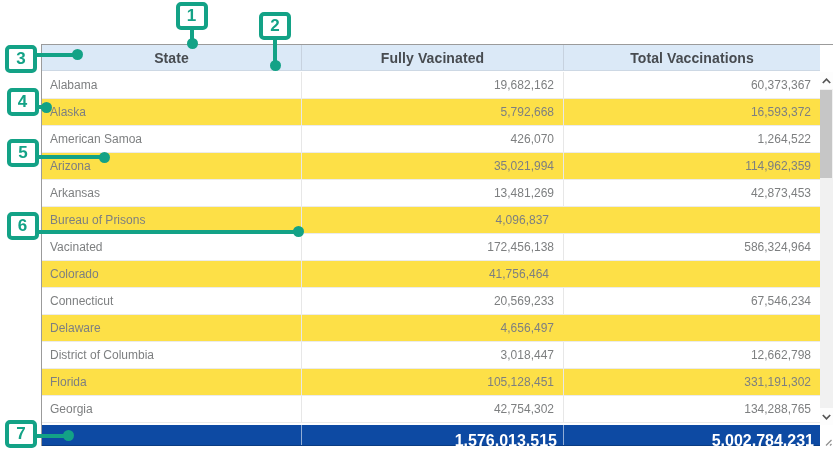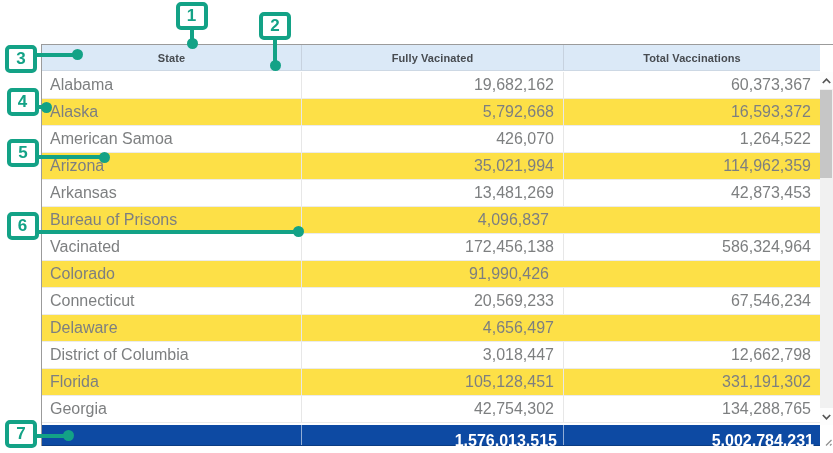--- a/index.html
+++ b/index.html
@@ -7,29 +7,29 @@
               font-family:"Liberation Sans", sans-serif; }
   #stage { position:relative; width:833px; height:453px; background:#ffffff; }
 
   
   .t-top-border  { position:absolute; left:41px; top:44px; width:792px; height:1px; background:#9b9b9b; }
   .t-left-border { position:absolute; left:41px; top:44px; width:1px; height:402px; background:#9b9b9b; }
 
   .t-header { position:absolute; left:42px; top:45px; width:778px; height:26px;
               background:#dbe9f7; display:flex; border-bottom:1px solid #cdd8e4; }
   .t-header .hcell { display:flex; align-items:center; justify-content:center;
-              font-size:11px; font-weight:bold; color:#474b50; letter-spacing:.1px; }
+              font-size:14px; font-weight:bold; color:#474b50; letter-spacing:.1px; }
   .hcell.c1 { width:259px; }
   .hcell.c2 { width:262px; border-left:1px solid #c7d2df; }
   .hcell.c3 { width:257px; border-left:1px solid #c7d2df; }
 
   .t-body { position:absolute; left:42px; top:72px; width:778px; height:351px; }
   .t-row  { display:flex; height:27px; background:#ffffff; border-bottom:1px solid #ebebeb; }
   .t-row.alt { background:#fde047; }
-  .t-row .cell { display:flex; align-items:center; font-size:16px; color:#7d7f80; height:100%; }
+  .t-row .cell { display:flex; align-items:center; font-size:12px; color:#7d7f80; height:100%; }
   .cell.c1 { width:259px; padding-left:8px; }
   .cell.c2 { width:262px; justify-content:flex-end; padding-right:9px; border-left:1px solid #e7e7e7; }
   .cell.c3 { width:257px; justify-content:flex-end; padding-right:9px; border-left:1px solid #e7e7e7; }
 
   .t-footer { position:absolute; left:42px; top:425px; width:778px; height:21px;
               background:#0d4aa3; display:flex; border-bottom:1px solid #0a3c83; }
   .t-footer .fcell { display:flex; align-items:flex-start; padding-top:7px; font-size:16px; font-weight:bold;
               color:#ffffff; height:100%; }
   .fcell.c1 { width:259px; }
   .fcell.c2 { width:262px; justify-content:flex-end; padding-right:6px; border-left:1px solid rgba(255,255,255,.55); }
@@ -129,21 +129,21 @@
         <div class="cell c1">Bureau of Prisons</div>
         <div class="cell c3">4,096,837</div>
       </div>
       <div class="t-row">
         <div class="cell c1">Vacinated</div>
         <div class="cell c2">172,456,138</div>
         <div class="cell c3">586,324,964</div>
       </div>
       <div class="t-row alt">
         <div class="cell c1">Colorado</div>
-        <div class="cell c3">91,990,426</div>
+        <div class="cell c3">41,756,464</div>
       </div>
       <div class="t-row">
         <div class="cell c1">Connecticut</div>
         <div class="cell c2">20,569,233</div>
         <div class="cell c3">67,546,234</div>
       </div>
       <div class="t-row alt">
         <div class="cell c1">Delaware</div>
         <div class="cell c2">4,656,497</div>
       </div>

